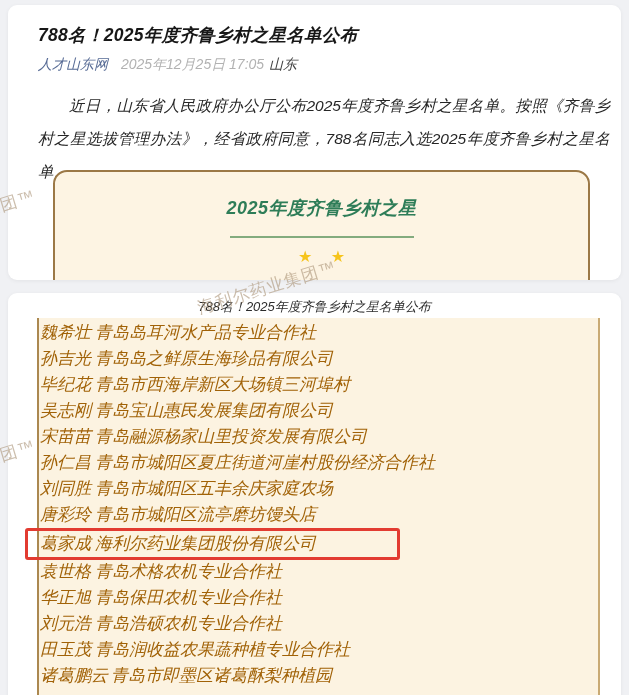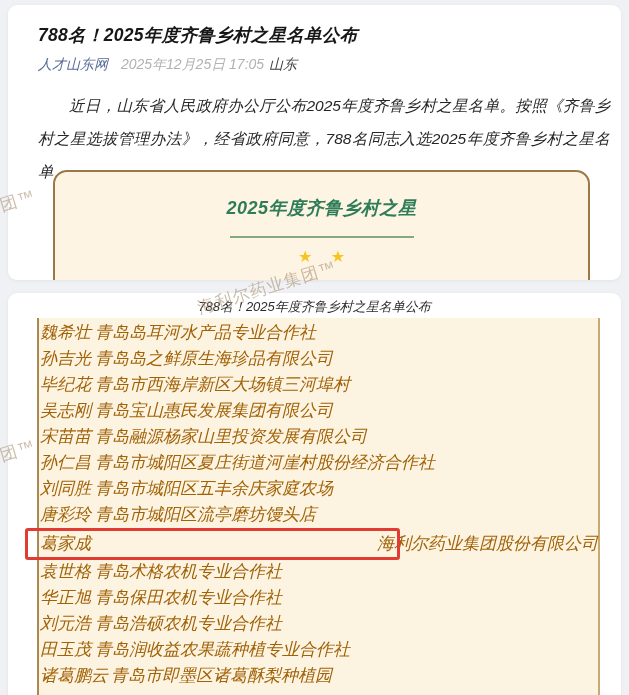--- a/index.html
+++ b/index.html
@@ -53,21 +53,21 @@
     background:#fcf3e1; border-left:2px solid #ab8850; border-right:2px solid #c9aa74;
     padding:2px 0 0 1px;
   }
   .row {
     position:relative; height:26px; line-height:26px; font-size:17px;
     color:#a16207; display:flex; white-space:nowrap;
   }
   .row .nm { min-width:52px; }
   .row .org { margin-left:3px; }
   .row .red-box { display:none; }
-  .row.highlighted { margin:3px 0 2px 0;justify-content:space-between; }
+  .row.highlighted { margin:3px 0 2px 0; }
   .row.highlighted .red-box {
     display:block; position:absolute; left:-15px; top:-3px; width:375px; height:32px;
     border:3px solid #e23b31; border-radius:3px; pointer-events:none;
   }
 
   .watermark {
     position:absolute; z-index:5; pointer-events:none; font-size:17px;
     color:rgba(170,147,118,0.6); transform:rotate(-17deg); white-space:nowrap;
     letter-spacing:1px;
   }

